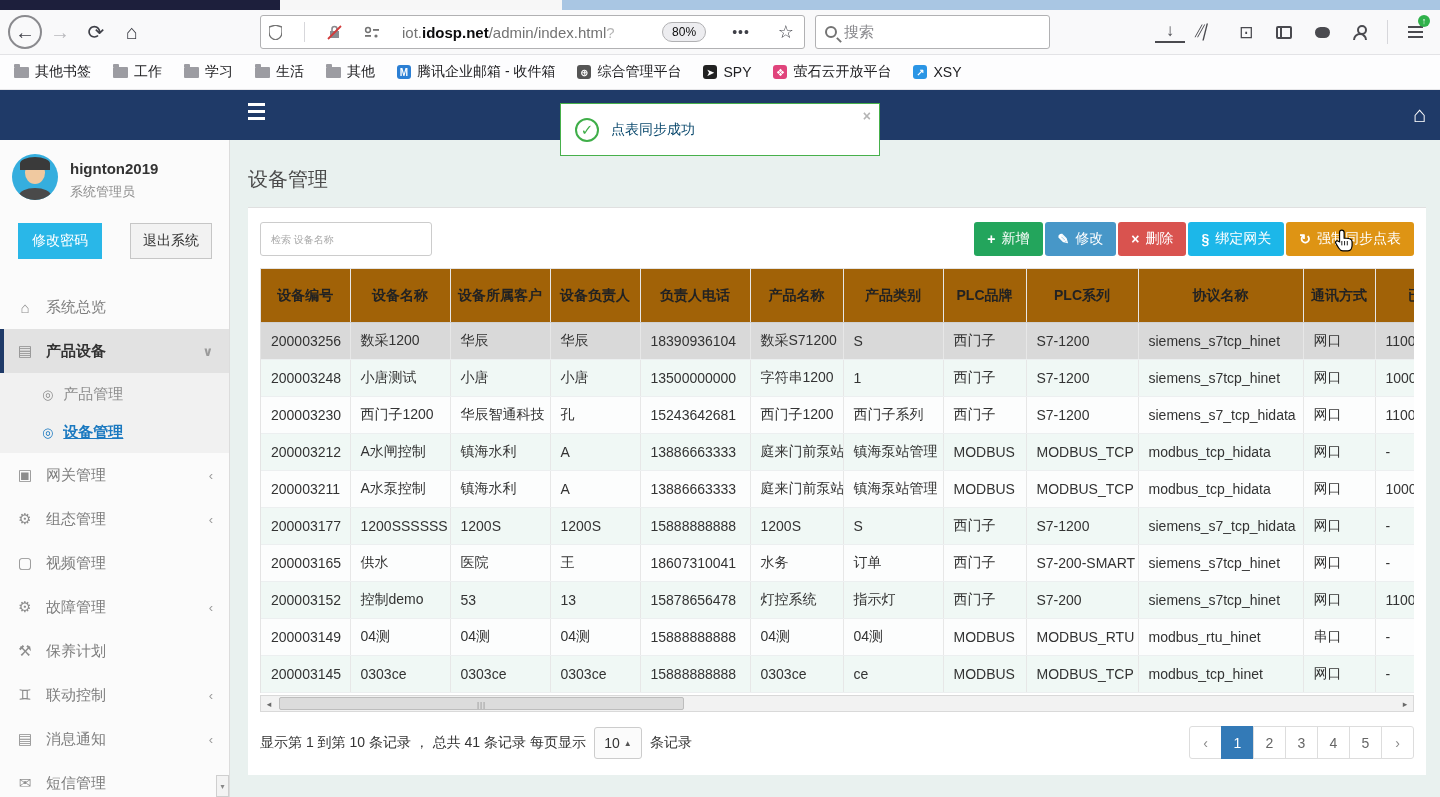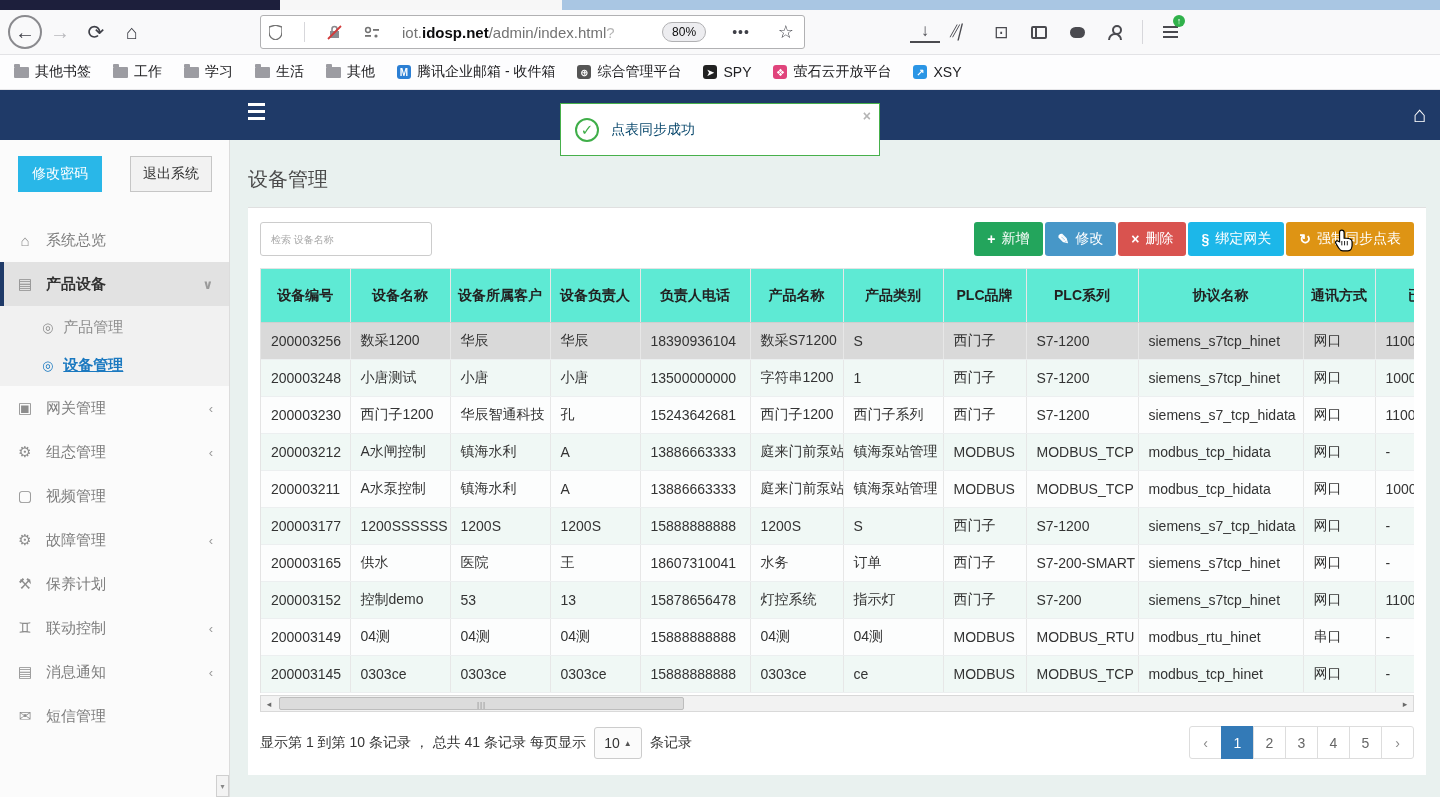--- a/index.html
+++ b/index.html
@@ -119,21 +119,21 @@
     font-size:10px; padding:0 10px; color:#333; background:#fff; }
   .search-input::placeholder { color:#a9a9a9; }
   .actions { display:flex; gap:2px; }
   .abtn { color:#fff; font-size:14px; border:none; height:34px; padding:0 13px;
     display:flex; align-items:center; gap:6px; border-radius:3px; }
   .abtn .aic { font-size:14px; font-weight:bold; }
 
   .table-clip { margin-top:12px; overflow:hidden; width:100%; border-left:1px solid #e4e4e4; }
   table { border-collapse:collapse; table-layout:fixed; width:1250px; }
   th { font-size:14px; color:#222; font-weight:bold; text-align:center; height:54px;
-    background:#5eead4; border-bottom:1px solid #cfcfcf; border-top:1px solid #e4e4e4;
+    background:#a16207; border-bottom:1px solid #cfcfcf; border-top:1px solid #e4e4e4;
     border-right:1px solid #e7e7e7; padding:0 6px; }
   td { font-size:14px; color:#333; height:37px; padding:0 10px; border-right:1px solid #e7e7e7;
     border-bottom:1px solid #eceff0; white-space:nowrap; overflow:hidden; }
   tr.stripe td { background:#f0f8f5; }
   tr.plain td { background:#fcfdfd; }
   tr.selected td { background:#d9d9d9; }
 
   .hscroll { margin-top:2px; height:17px; border:1px solid #d9d9d9; background:#f2f2f2;
     display:flex; align-items:center; position:relative; }
   .hs-arrow { width:16px; text-align:center; font-size:9px; color:#6a6a6a; }
@@ -202,20 +202,24 @@
           <rect x="1" y="9" width="6" height="1.8" fill="#737373"></rect>
           <circle cx="12" cy="10" r="1.6" fill="#737373"></circle>
         </svg>
     </span>
     <span class="url-text"><span>iot.</span><b>idosp.net</b><span>/admin/index.html</span><span style="color:#b5b5b5">?</span></span>
     <span class="zoom-pill">80%</span>
     <span class="dots">•••</span>
     <span class="star">☆</span>
   </div>
 
+  <div class="searchbox">
+    <span class="mag"></span>
+    <span class="search-ph">搜索</span>
+  </div>
 
   <div class="tb-icons">
     <div class="tb-ic" style="border-bottom:2px solid #4a4a4f; height:22px;">↓</div>
     <div class="tb-ic" style="font-style:italic; letter-spacing:1px;">⫽⎸</div>
     <div class="tb-ic">⊡</div>
     <div class="tb-ic">
         <span class="panel-ic"></span>
       </div>
     <div class="tb-ic">
         <span class="bubble-ic"></span>
@@ -282,20 +286,29 @@
   <div class="app-header">
     <div class="menu-toggle">
         <i></i>
         <i></i>
         <i></i>
       </div>
     <div class="home-ic">⌂</div>
   </div>
 
   <div class="sidebar">
+    <div class="profile">
+      <div class="avatar">
+          <span class="body"></span>
+        </div>
+      <div>
+        <div class="uname">hignton2019</div>
+        <div class="urole">系统管理员</div>
+      </div>
+    </div>
     <div class="profile-btns">
       <button class="btn-cyan">修改密码</button>
       <button class="btn-plain">退出系统</button>
     </div>
     <div class="menu" id="menu-list">
         <div class="m-item">
           <span class="mi">⌂</span>
           <span class="lbl">系统总览</span>
         </div>
         <div class="m-item active">

